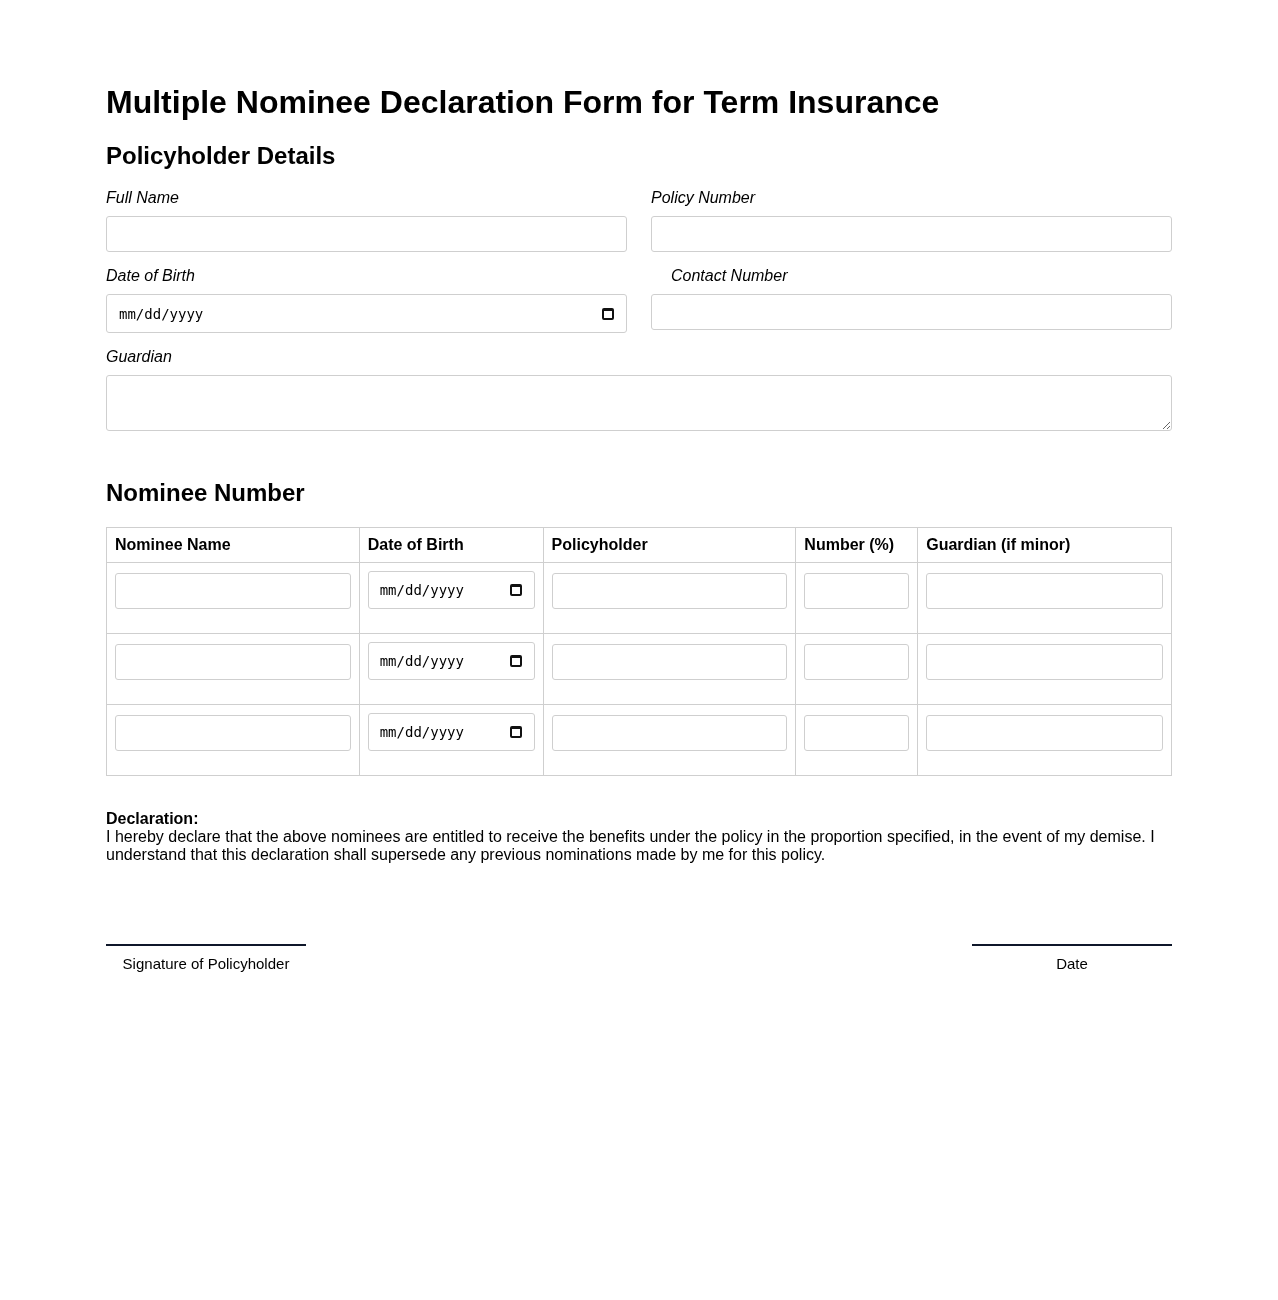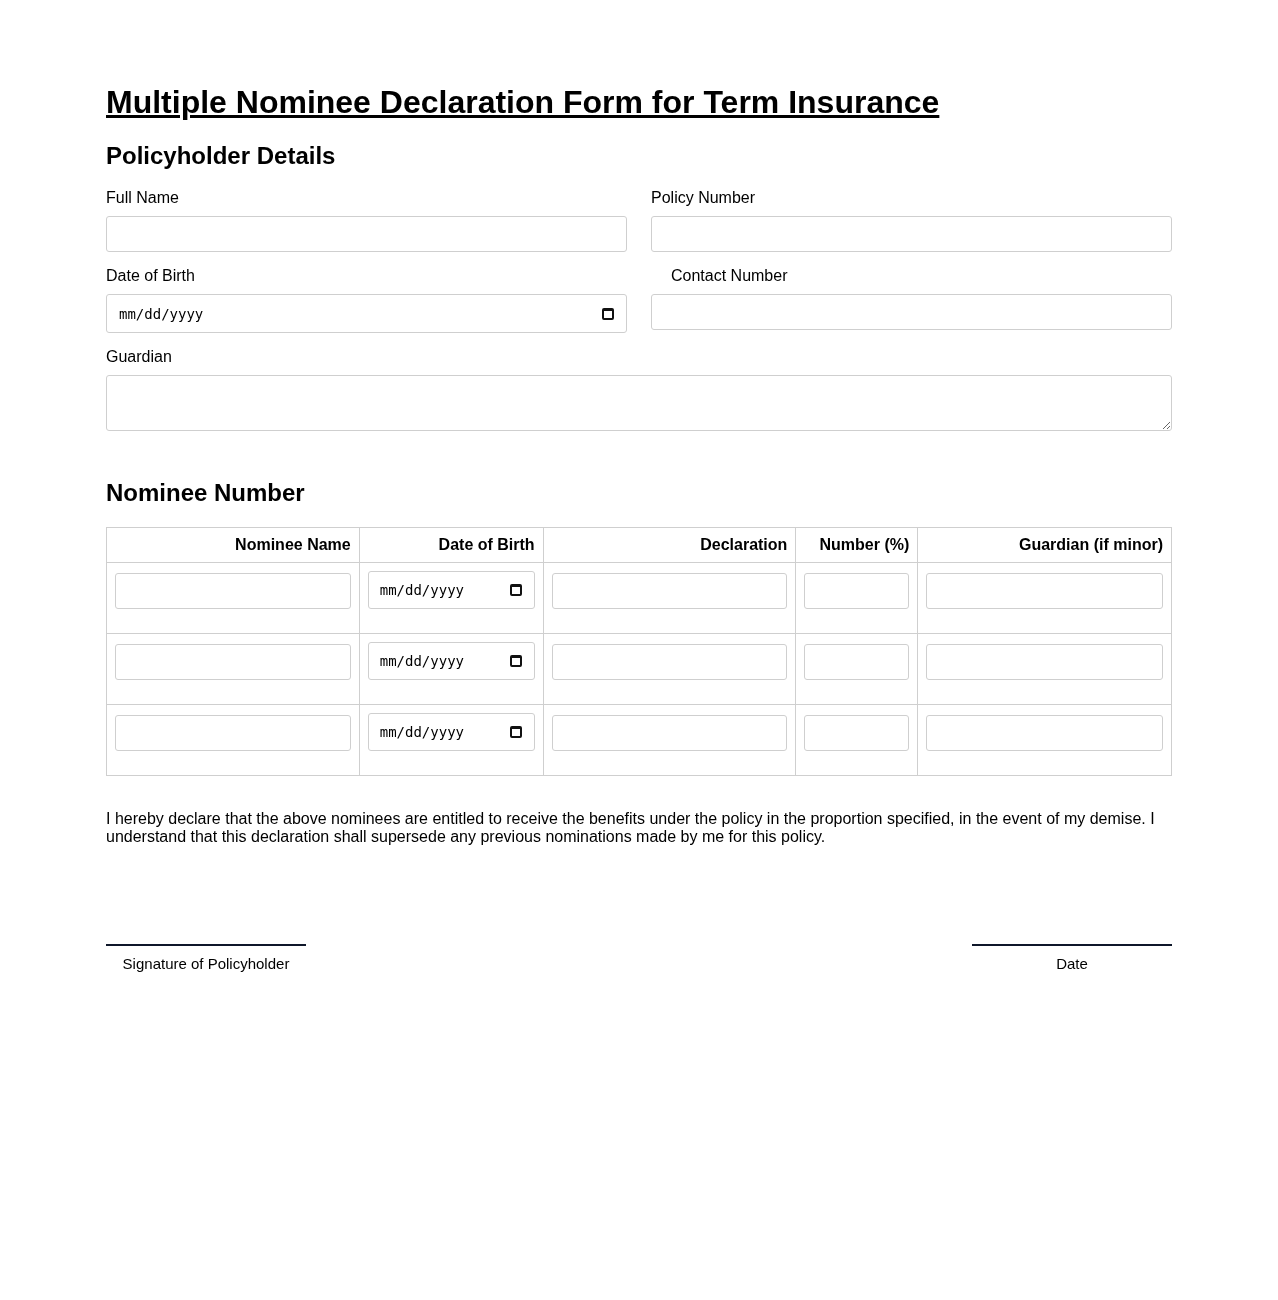--- a/index.html
+++ b/index.html
@@ -1,26 +1,26 @@
 <!DOCTYPE html>
 <html><head>
 <meta charset="utf-8">
 <style>
   html, body { margin: 0; padding: 0; background: #ffffff; }
   body { width: 1278px; height: 1300px; font-family: "Liberation Sans", sans-serif; color: #000; position: relative; }
   .wrap { position: absolute; left: 106px; top: 0; width: 1066px; }
-  h1 { position: absolute; top: 84px; left: 0; margin: 0; font-size: 32px; font-weight: bold; white-space: nowrap; text-decoration: underline; }
+  h1 { position: absolute; top: 84px; left: 0; margin: 0; font-size: 32px; font-weight: bold; white-space: nowrap; }
   h2 { position: absolute; left: 0; margin: 0; font-size: 24px; font-weight: bold; }
-  .label { position: absolute; font-size: 16px; }
+  .label { position: absolute; font-size: 16px; font-style: italic; }
   .input { position: absolute; box-sizing: border-box; border: 1px solid #cfcfcf; border-radius: 3px; background: #fff; }
   .date-input { display: flex; align-items: center; justify-content: space-between; padding: 0 12px 0 12px; font-family: "DejaVu Sans Mono", "Liberation Mono", monospace; font-size: 14px; color: #000; }
   .cal { width: 12px; height: 12px; border: 2px solid #111; border-top-width: 3px; border-radius: 2px; box-sizing: border-box; }
   textarea.input { resize: vertical; font-family: inherit; }
   table { position: absolute; left: 0; top: 527px; width: 1066px; border-collapse: collapse; }
-  th, td { border: 1px solid #cfcfcf; padding: 0 8px; text-align: right; vertical-align: top; }
+  th, td { border: 1px solid #cfcfcf; padding: 0 8px; text-align: left; vertical-align: top; }
   th { height: 34px; font-size: 16px; font-weight: bold; vertical-align: middle; }
   td { height: 71px; padding-top: 10px; box-sizing: border-box; }
   .cell-input { height: 36px; border: 1px solid #cfcfcf; border-radius: 3px; box-sizing: border-box; width: 100%; }
   .cell-date { height: 38px; margin-top: -2px; border: 1px solid #cfcfcf; border-radius: 3px; box-sizing: border-box; width: 100%; display: flex; align-items: center; justify-content: space-between; padding: 0 12px 0 11px; font-family: "DejaVu Sans Mono", "Liberation Mono", monospace; font-size: 14px; }
   .decl { position: absolute; top: 810px; left: 0; width: 1066px; font-size: 16px; line-height: 18px; }
   .decl b { display: block; }
   .sig { position: absolute; top: 944px; width: 200px; border-top: 2px solid #0f172a; text-align: center; padding-top: 9px; font-size: 15px; }
 </style>
 </head>
 <body>
@@ -55,21 +55,21 @@
       <col style="width:253px">
         <col style="width:184px">
         <col style="width:253px">
         <col style="width:122px">
         <col style="width:254px">
     </colgroup>
     <thead>
       <tr>
         <th>Nominee Name</th>
         <th>Date of Birth</th>
-        <th>Declaration</th>
+        <th>Policyholder</th>
         <th>Number (%)</th>
         <th>Guardian (if minor)</th>
       </tr>
     </thead>
     <tbody>
       <tr>
         <td>
             <div class="cell-input"></div>
           </td>
         <td>
@@ -125,18 +125,19 @@
             <div class="cell-input"></div>
           </td>
         <td>
             <div class="cell-input"></div>
           </td>
       </tr>
     </tbody>
   </table>
 
   <div class="decl">
+    <b>Declaration:</b>
     <span>I hereby declare that the above nominees are entitled to receive the benefits under the policy in the proportion specified, in the event of my demise. I understand that this declaration shall supersede any previous nominations made by me for this policy.</span>
   </div>
 
   <div class="sig" style="left:0">Signature of Policyholder</div>
   <div class="sig" style="left:866px">Date</div>
 </div>
 
 </body></html>

